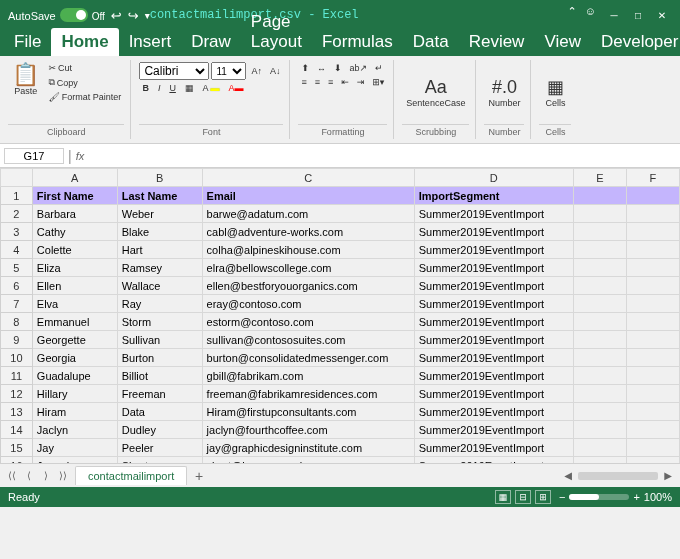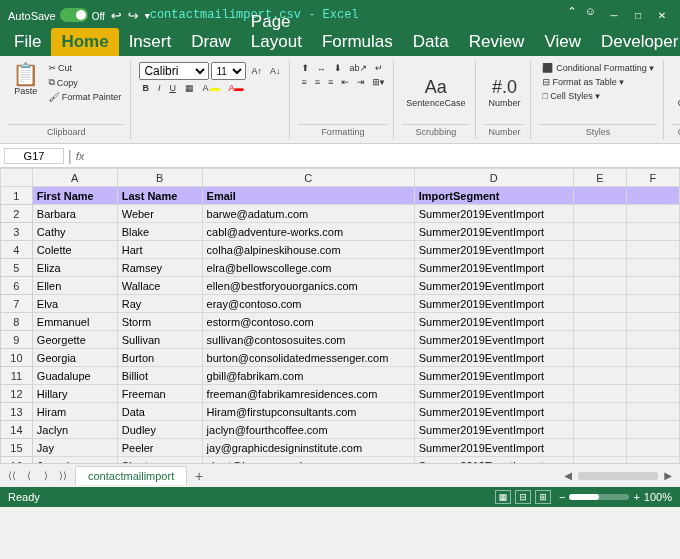--- a/index.html
+++ b/index.html
@@ -31,21 +31,21 @@
       align-items: flex-end;
       padding: 0 4px;
     }
     .ribbon-tab {
       padding: 4px 10px;
       font-size: 17px;
       color: white;
       cursor: pointer;
       border-radius: 3px 3px 0 0;
     }
-    .ribbon-tab.active { background: #eab308; color: #217346; font-weight: 600; }
+    .ribbon-tab.active { background: #ffffff; color: #217346; font-weight: 600; }
 
     
     .ribbon {
       background: #f0f0f0;
       border-bottom: 1px solid #d0d0d0;
       display: flex;
       height: 88px;
       padding: 4px 2px;
       gap: 2px;
     }
@@ -284,20 +284,21 @@
       </div>
       <div style="display:flex;align-items:center;gap:3px;">
         <div class="rb-btn-small" style="font-weight:bold;">B</div>
         <div class="rb-btn-small" style="font-style:italic;">I</div>
         <div class="rb-btn-small" style="text-decoration:underline;">U</div>
         <div class="rb-btn-small">▦</div>
         <div class="rb-btn-small">A<span style="color:#FF0;text-shadow:0 0 1px #999;">▬</span></div>
         <div class="rb-btn-small" style="color:red;">A▬</div>
       </div>
     </div>
+    <div class="ribbon-group-label">Font</div>
   </div>
 
   <div class="ribbon-group">
     <div class="ribbon-group-content" style="flex-direction:column; gap:2px;">
       <div style="display:flex;gap:2px;">
         <div class="rb-btn-small">⬆</div>
         <div class="rb-btn-small">↔</div>
         <div class="rb-btn-small">⬇</div>
         <div class="rb-btn-small">ab↗</div>
         <div class="rb-btn-small">↵</div>
@@ -327,28 +328,20 @@
   <div class="ribbon-group">
     <div class="ribbon-group-content" style="align-items:center;">
       <div class="rb-btn">
         <span style="font-size:18px;">#.0</span>
         <span>Number</span>
       </div>
     </div>
     <div class="ribbon-group-label">Number</div>
   </div>
 
-  <div class="ribbon-group">
-    <div class="ribbon-group-content" style="flex-direction:column; gap:2px; font-size:9px;">
-      <div class="rb-btn-small">⬛ Conditional Formatting ▾</div>
-      <div class="rb-btn-small">⊟ Format as Table ▾</div>
-      <div class="rb-btn-small">□ Cell Styles ▾</div>
-    </div>
-    <div class="ribbon-group-label">Styles</div>
-  </div>
 
   <div class="ribbon-group">
     <div class="ribbon-group-content" style="align-items:center;">
       <div class="rb-btn">
         <span style="font-size:18px;">▦</span>
         <span>Cells</span>
       </div>
     </div>
     <div class="ribbon-group-label">Cells</div>
   </div>

